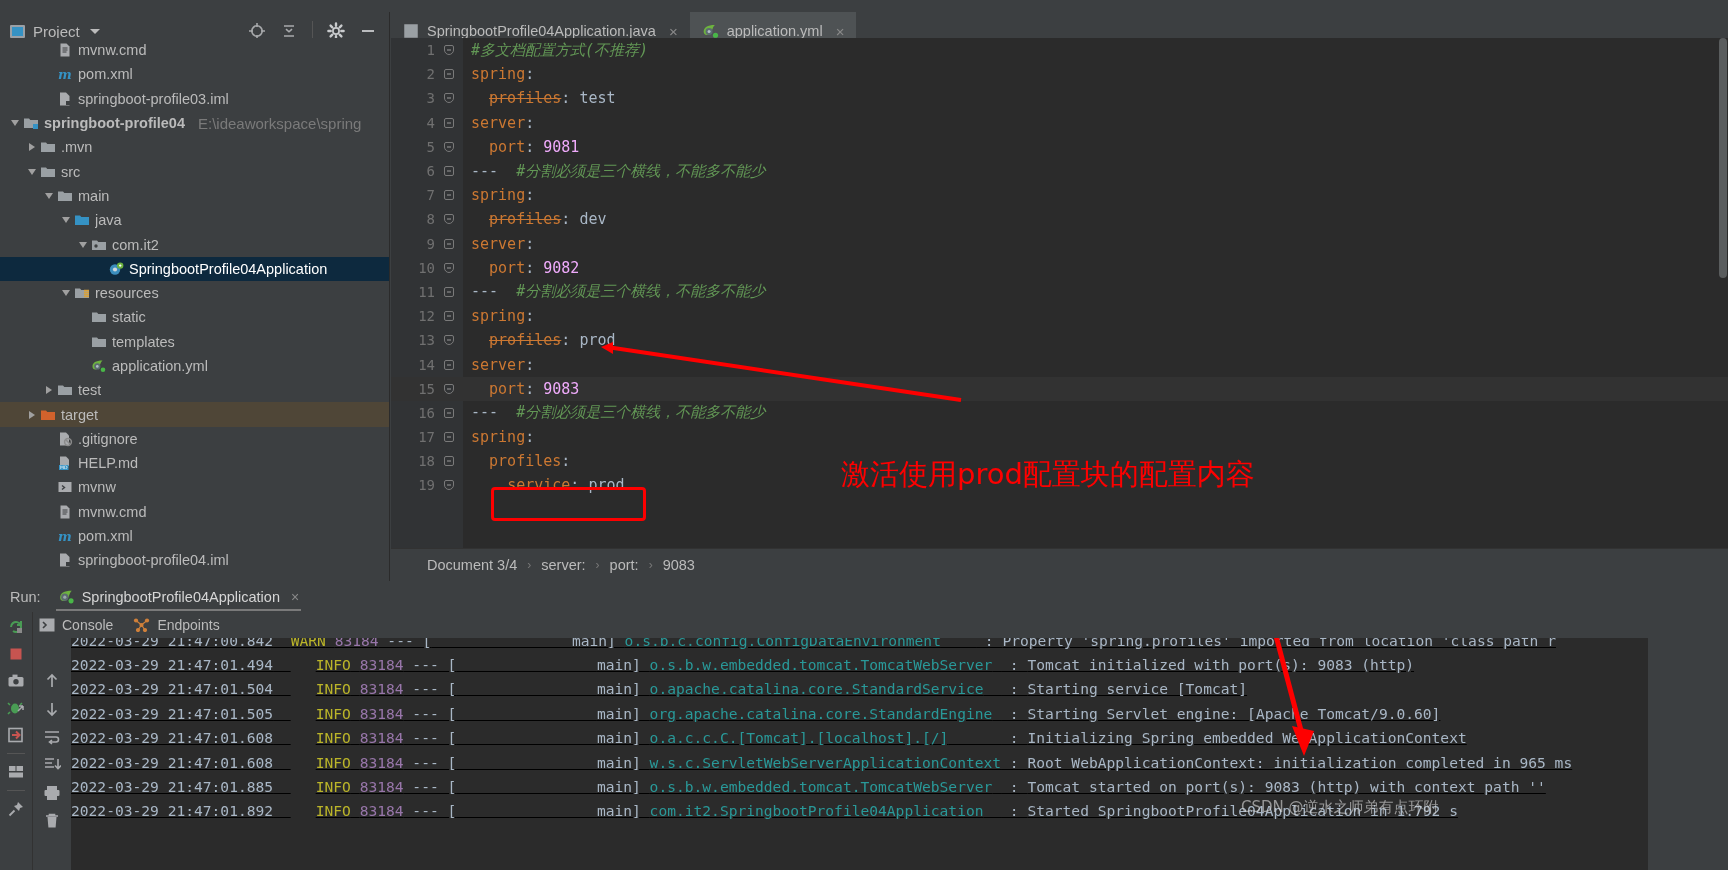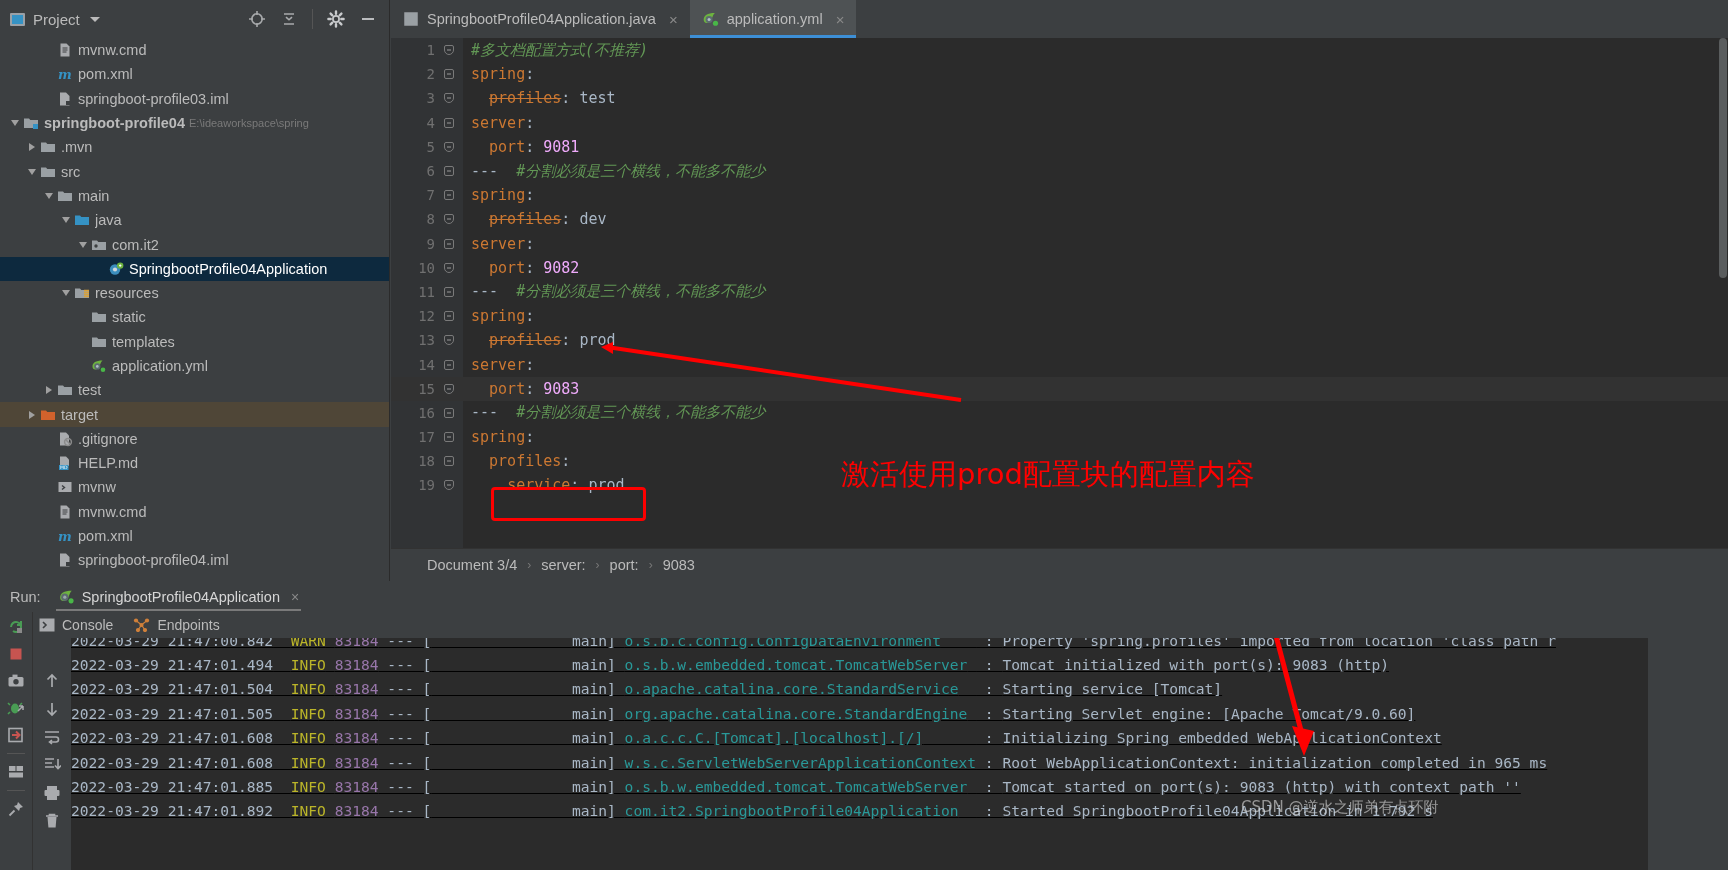--- a/index.html
+++ b/index.html
@@ -6,21 +6,21 @@
   html, body {
     width: 1728px; height: 870px;
     background: #3c3f41;
     font-family: "Liberation Sans", sans-serif;
     overflow: hidden;
   }
   #app { position: relative; width: 1728px; height: 870px; }
 
   
   .topbar {
-    position: absolute; top: 0; left: 0; width: 1676px; height: 38px;
+    position: absolute; top: 12px; left: 0; width: 1676px; height: 38px;
     background: #3c3f41; display: flex; align-items: center;
   }
   .proj-header {
     width: 390px; height: 38px; display: flex; align-items: center;
     padding-left: 10px; border-right: 1px solid #2b2b2b;
   }
   .proj-icon {
     width: 15px; height: 13px; border: 2px solid #9aa0a6;
     background: #3592c4; border-radius: 1px; margin-right: 8px;
   }
@@ -63,21 +63,21 @@
     width: 0; height: 0; border-left: 6px solid #a0a0a0;
     border-top: 4.5px solid transparent; border-bottom: 4.5px solid transparent;
   }
   .arrow-d {
     width: 0; height: 0; border-top: 6px solid #a0a0a0;
     border-left: 4.5px solid transparent; border-right: 4.5px solid transparent;
   }
   .slot { width: 17px; display: flex; justify-content: center; align-items: center; flex: 0 0 17px; }
   .ficon { width: 16px; height: 16px; margin-right: 5px; flex: 0 0 16px; }
   .tlabel { overflow: hidden; text-overflow: clip; }
-  .tpath { color: #7a7a7a; font-size: 11px; margin-left: 4px; }
+  .tpath { color: #7a7a7a; font-size: 15px; margin-left: 13px; }
   .bold { font-weight: bold; }
 
   
   .editor {
     position: absolute; top: 38px; left: 391px; width: 1337px; height: 510px;
     background: #2b2b2b; overflow: hidden;
   }
   .gutterbg {
     position: absolute; left: 0; top: 0; width: 72px; height: 510px; background: #313335;
   }
@@ -155,21 +155,21 @@
   .tabsrow { display: flex; align-items: center; gap: 20px; height: 26px; padding-left: 6px; }
   .subtab { display: flex; align-items: center; gap: 7px; color: #bbbbbb; font-size: 14px; }
 
   .console {
     flex: 1; background: #2b2b2b; overflow: hidden; position: relative;
     font-family: "DejaVu Sans Mono", monospace; font-size: 14.6px;
   }
   .logline { height: 24.4px; display: flex; align-items: center; white-space: pre; }
   .lg-time { color: #a9b7c6; }
   .lg-warn { color: #bbb529; }
-  .lg-info { color: #bbb529; }
+  .lg-info { color: #bbb529; margin-left: 25px; }
   .lg-pid  { color: #9876aa; }
   .lg-sep  { color: #a9b7c6; }
   .lg-thread { color: #a9b7c6; }
   .lg-class { color: #299999; }
   .lg-msg  { color: #a9b7c6; }
 
   .redarrow { position: absolute; pointer-events: none; }
   .watermark {
     position: absolute; color: #d8d8d8; font-size: 15px; opacity: .62;
     font-family: "DejaVu Sans", sans-serif; white-space: nowrap;

